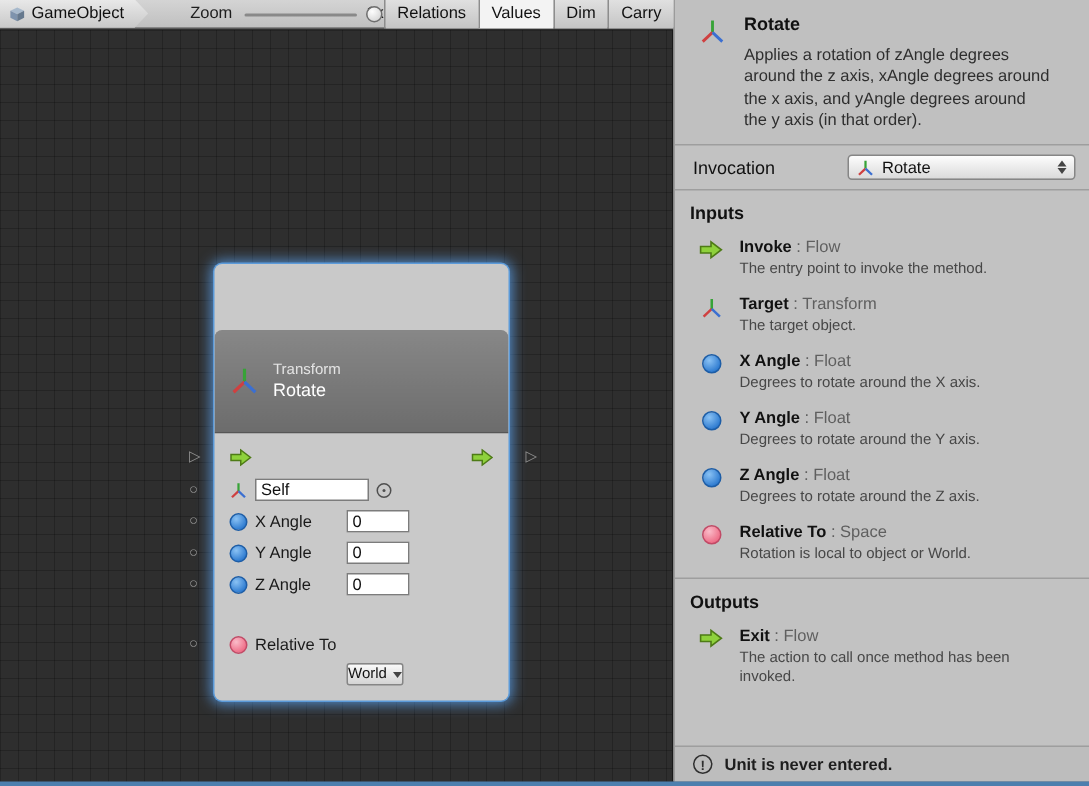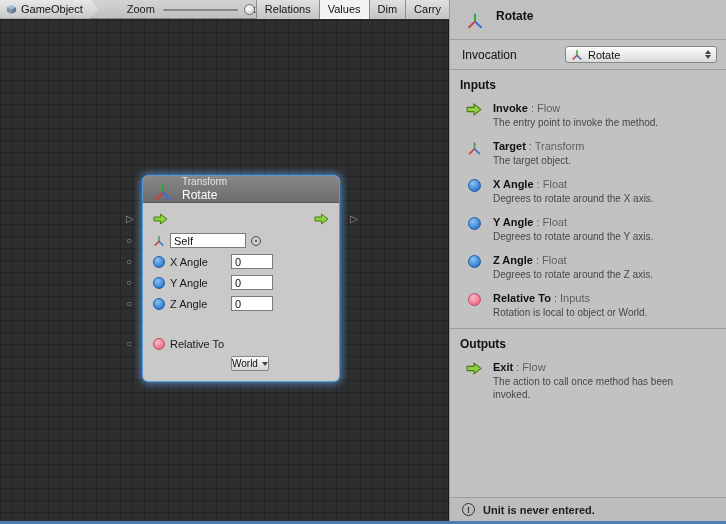--- a/index.html
+++ b/index.html
@@ -24,21 +24,21 @@
   
   .canvas { position:absolute; left:0; top:20px; width:449px; bottom:3px; background-color:#2e2e2e;
     background-image:
       linear-gradient(rgba(0,0,0,0.22) 1px, transparent 1px),
       linear-gradient(90deg, rgba(0,0,0,0.22) 1px, transparent 1px);
     background-size:12px 12px; border-right:1px solid #191919; }
 
   
   .node { position:absolute; left:143px; top:156px; width:196px; border-radius:5px; background:#c9c9c9;
     box-shadow:0 0 0 1px #5b9ad9, 0 0 9px 2px rgba(90,160,235,0.85); cursor:move; }
-  .node-header { display:flex; align-items:flex-end; gap:9px; padding:0 10px; background:linear-gradient(#878787,#6c6c6c); border-bottom:1px solid #565656; border-radius:5px 5px 0 0; }
+  .node-header { display:flex; align-items:center; gap:9px; padding:21px 10px; background:linear-gradient(#878787,#6c6c6c); border-bottom:1px solid #565656; border-radius:5px 5px 0 0;margin-top:44px; }
   .node-header .t1 { font-size:10px; color:#e4e4e4; line-height:1.2; }
   .node-header .t2 { font-size:12px; color:#ffffff; line-height:1.2; }
   .node-body { padding:5px 0 8px; }
   .nrow { position:relative; display:flex; align-items:center; gap:5px; padding:2px 10px; min-height:21px; }
   .flowrow { justify-content:space-between; min-height:22px; }
   .cport { position:absolute; color:#929292; font-size:10px; line-height:1; top:50%; transform:translateY(-50%); cursor:crosshair; }
   .cport-l { left:-17px; }
   .cport-r { right:-19px; }
   .dot { width:12px; height:12px; border-radius:50%; flex:0 0 12px; }
   .dot.blue { background:radial-gradient(circle at 35% 30%, #8ac2f4, #2e7bd0 75%); border:1px solid #1d5da6; }
@@ -196,20 +196,21 @@
     <div class="desc-block">
       <span class="desc-icon axis-icon">
         <svg width="18" height="18" viewBox="0 0 16 16">
           <path d="M8 8.5 L8 1.5" stroke="#37a337" stroke-width="1.7"></path>
           <path d="M8 8.5 L2.2 14" stroke="#cf4040" stroke-width="1.7"></path>
           <path d="M8 8.5 L13.8 14" stroke="#3b6fd1" stroke-width="1.7"></path>
         </svg>
       </span>
       <div>
         <div class="insp-title">Rotate</div>
+        <p class="desc-text">Applies a rotation of zAngle degrees around the z axis, xAngle degrees around the x axis, and yAngle degrees around the y axis (in that order).</p>
       </div>
     </div>
 
     <div class="invocation-row">
       <span class="invocation-label">Invocation</span>
       <div class="dropdown">
         <span class="axis-icon">
           <svg width="12" height="12" viewBox="0 0 16 16">
             <path d="M8 8.5 L8 1.5" stroke="#37a337" stroke-width="2"></path>
             <path d="M8 8.5 L2.2 14" stroke="#cf4040" stroke-width="2"></path>
@@ -280,21 +281,21 @@
         <div class="entry-title"><b>Z Angle</b><span class="entry-type"> : Float</span></div>
         <div class="entry-desc">Degrees to rotate around the Z axis.</div>
       </div>
     </div>
 
     <div class="entry">
       <span class="entry-icon">
           <span class="dot pink dot-lg"></span>
         </span>
       <div class="entry-text">
-        <div class="entry-title"><b>Relative To</b><span class="entry-type"> : Inputs</span></div>
+        <div class="entry-title"><b>Relative To</b><span class="entry-type"> : Space</span></div>
         <div class="entry-desc">Rotation is local to object or World.</div>
       </div>
     </div>
 
     <div class="section-header bordered">Outputs</div>
 
     <div class="entry">
       <span class="entry-icon flow-arrow">
         <svg width="16" height="13" viewBox="0 0 15 12">
             <path d="M1 4 h6.5 V1 L14 6 L7.5 11 V8 H1 Z" fill="#8ed13c" stroke="#4e7b16" stroke-width="1"></path>

